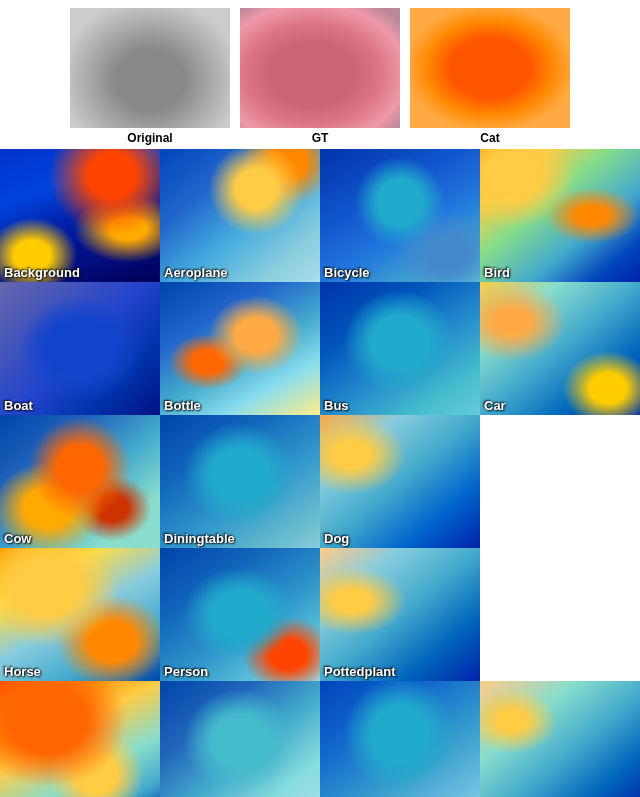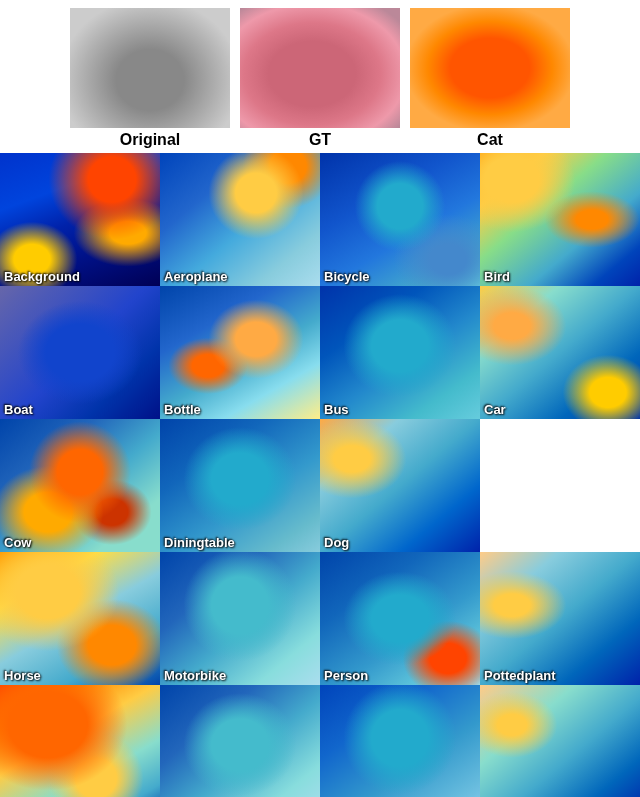--- a/index.html
+++ b/index.html
@@ -25,21 +25,21 @@
       background: #fff;
     }
 
     .top-item {
       display: flex;
       flex-direction: column;
       align-items: center;
     }
 
     .top-label {
-      font-size: 16px;
+      font-size: 12px;
       font-weight: bold;
       margin-top: 3px;
       color: #000;
     }
 
     
     .grid-row {
       display: flex;
       width: 640px;
     }
@@ -267,23 +267,20 @@
     </div>
     <div class="grid-cell bg-dog">
       <span class="cell-label">Dog</span>
     </div>
   </div>
 
   <div class="grid-row">
     <div class="grid-cell bg-horse">
       <span class="cell-label">Horse</span>
     </div>
-    <div class="grid-cell bg-motorbike">
-      <span class="cell-label">Motorbike</span>
-    </div>
     <div class="grid-cell bg-person">
       <span class="cell-label">Person</span>
     </div>
     <div class="grid-cell bg-pottedplant">
       <span class="cell-label">Pottedplant</span>
     </div>
   </div>
 
   <div class="grid-row">
     <div class="grid-cell bg-sheep">

